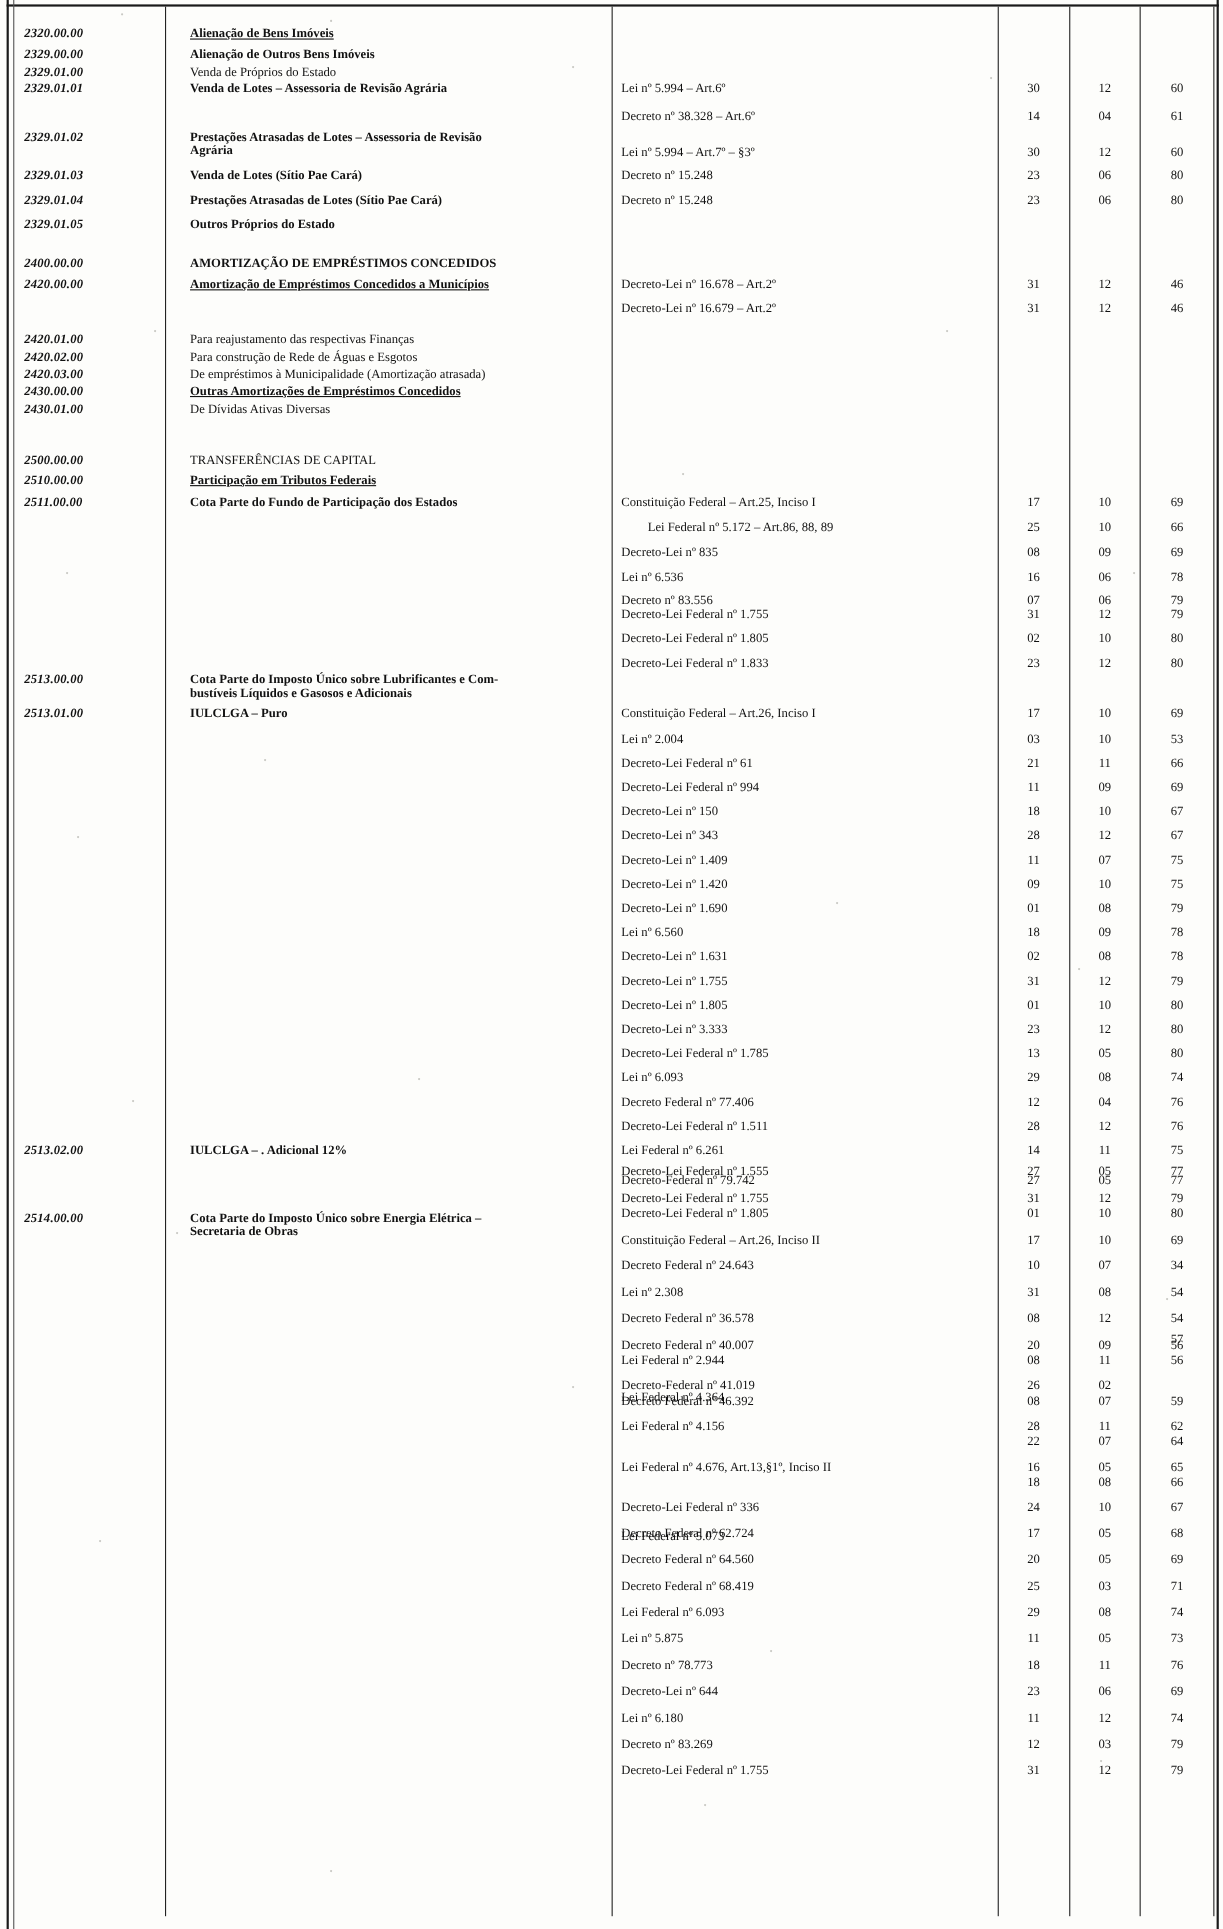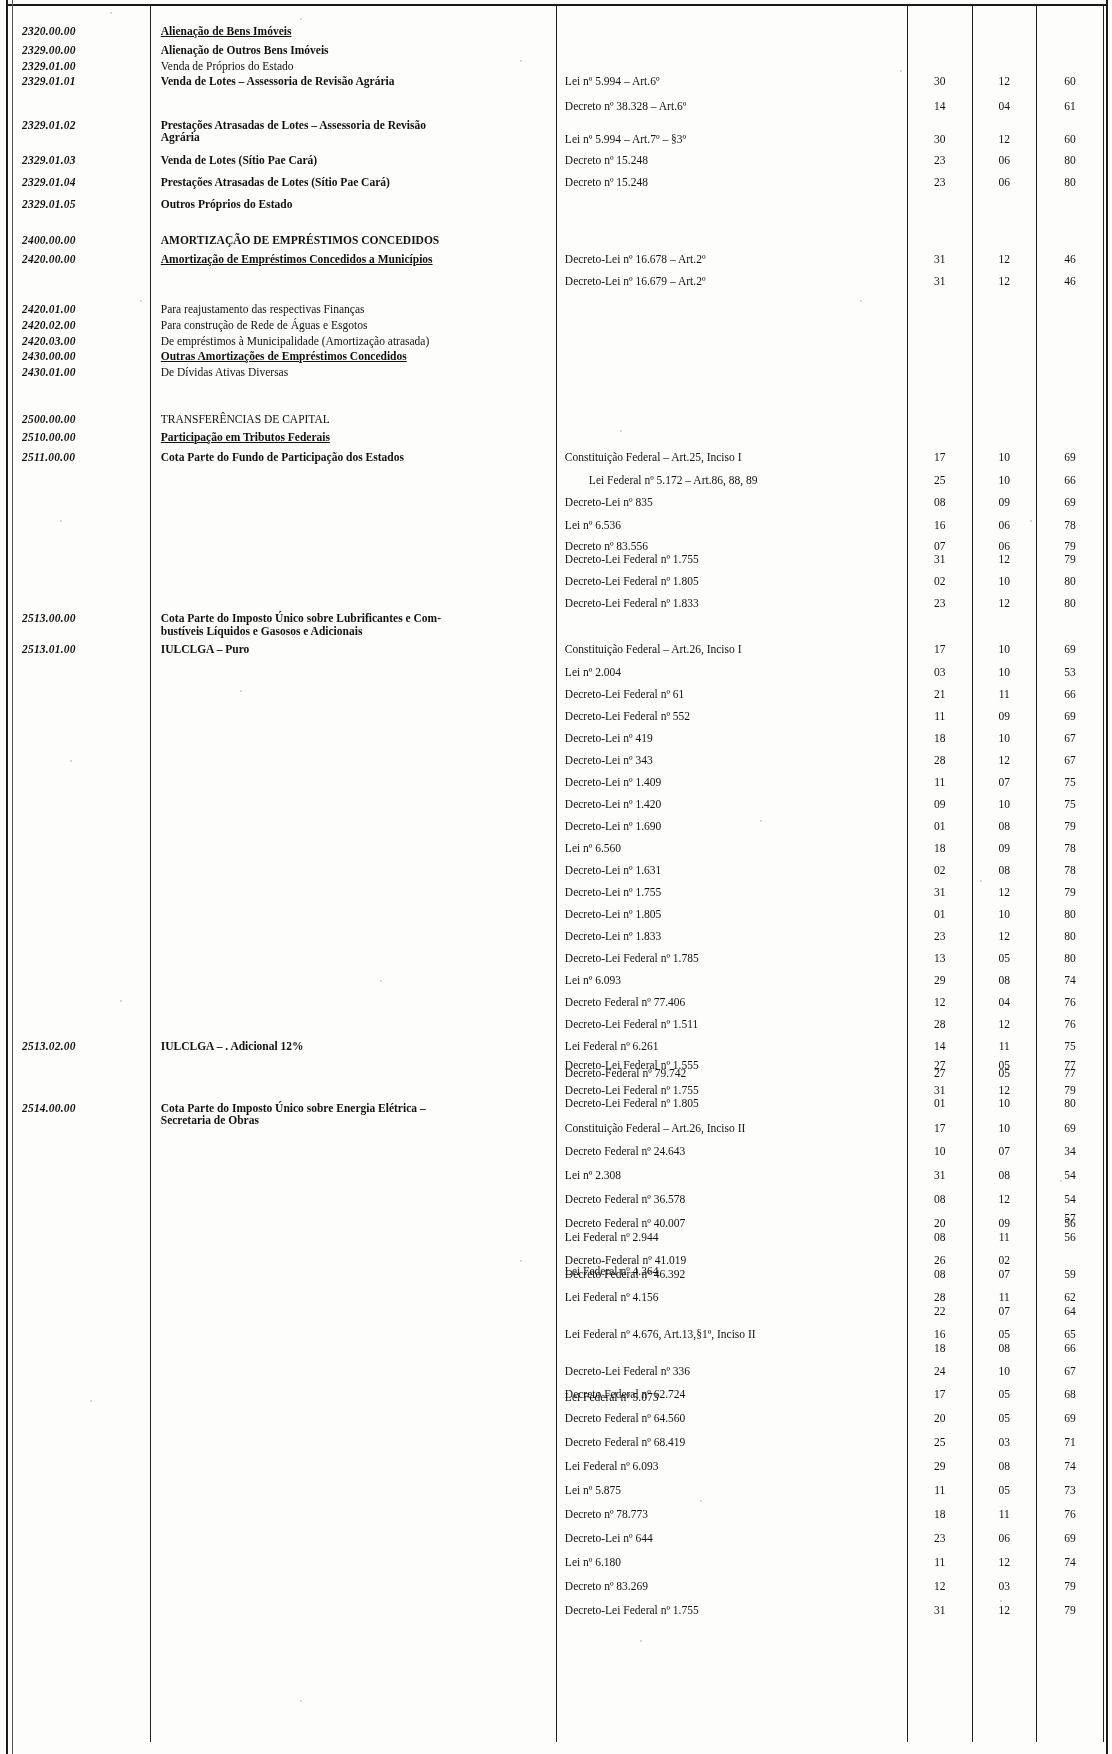--- a/index.html
+++ b/index.html
@@ -45,21 +45,21 @@
   td.mm{width:60px;}
   td.yy{width:62px;border-right:none;}
 
   .cellbox{position:relative;height:1736px;}
 
   .row{
     position:absolute;
     white-space:nowrap;
   }
   .code-row{left:8px;font-weight:bold;font-size:11.5px;letter-spacing:.2px;font-style:italic;}
-  .desc-row{left:10px;font-size:11.5px;}
+  .desc-row{left:22px;font-size:11.5px;}
   .desc-row.b{font-weight:bold;}
   .desc-row.u{text-decoration:underline;}
   .desc-row.caps{font-weight:bold;}
   .legal-row{left:8px;font-size:11.5px;}
   .num-row{width:100%;text-align:center;font-size:11.5px;}
 
   
   .speck{position:absolute;background:#c9c9c4;width:2px;height:2px;border-radius:50%;}
 </style>
 </head>
@@ -142,31 +142,31 @@
               <div class="row legal-row" style="top: 469px; margin-left: 24px;">Lei Federal nº 5.172 – Art.86, 88, 89</div>
               <div class="row legal-row" style="top: 491px;">Decreto-Lei nº 835</div>
               <div class="row legal-row" style="top: 514px;">Lei nº 6.536</div>
               <div class="row legal-row" style="top: 535px;">Decreto nº 83.556</div>
               <div class="row legal-row" style="top: 548px;">Decreto-Lei Federal nº 1.755</div>
               <div class="row legal-row" style="top: 570px;">Decreto-Lei Federal nº 1.805</div>
               <div class="row legal-row" style="top: 592px;">Decreto-Lei Federal nº 1.833</div>
               <div class="row legal-row" style="top: 638px;">Constituição Federal – Art.26, Inciso I</div>
               <div class="row legal-row" style="top: 661px;">Lei nº 2.004</div>
               <div class="row legal-row" style="top: 683px;">Decreto-Lei Federal nº 61</div>
-              <div class="row legal-row" style="top: 705px;">Decreto-Lei Federal nº 552</div>
-              <div class="row legal-row" style="top: 727px;">Decreto-Lei nº 419</div>
+              <div class="row legal-row" style="top: 705px;">Decreto-Lei Federal nº 994</div>
+              <div class="row legal-row" style="top: 727px;">Decreto-Lei nº 150</div>
               <div class="row legal-row" style="top: 749px;">Decreto-Lei nº 343</div>
               <div class="row legal-row" style="top: 771px;">Decreto-Lei nº 1.409</div>
               <div class="row legal-row" style="top: 793px;">Decreto-Lei nº 1.420</div>
               <div class="row legal-row" style="top: 815px;">Decreto-Lei nº 1.690</div>
               <div class="row legal-row" style="top: 837px;">Lei nº 6.560</div>
               <div class="row legal-row" style="top: 859px;">Decreto-Lei nº 1.631</div>
               <div class="row legal-row" style="top: 881px;">Decreto-Lei nº 1.755</div>
               <div class="row legal-row" style="top: 903px;">Decreto-Lei nº 1.805</div>
-              <div class="row legal-row" style="top: 925px;">Decreto-Lei nº 1.833</div>
+              <div class="row legal-row" style="top: 925px;">Decreto-Lei nº 3.333</div>
               <div class="row legal-row" style="top: 947px;">Decreto-Lei Federal nº 1.785</div>
               <div class="row legal-row" style="top: 969px;">Lei nº 6.093</div>
               <div class="row legal-row" style="top: 991px;">Decreto Federal nº 77.406</div>
               <div class="row legal-row" style="top: 1013px;">Decreto-Lei Federal nº 1.511</div>
               <div class="row legal-row" style="top: 1035px;">Lei Federal nº 6.261</div>
               <div class="row legal-row" style="top: 1054px;">Decreto-Lei Federal nº 1.555</div>
               <div class="row legal-row" style="top: 1062px;">Decreto-Federal nº 79.742</div>
               <div class="row legal-row" style="top: 1079px;">Decreto-Lei Federal nº 1.755</div>
               <div class="row legal-row" style="top: 1092px;">Decreto-Lei Federal nº 1.805</div>
               <div class="row legal-row" style="top: 1117px;">Constituição Federal – Art.26, Inciso II</div>

